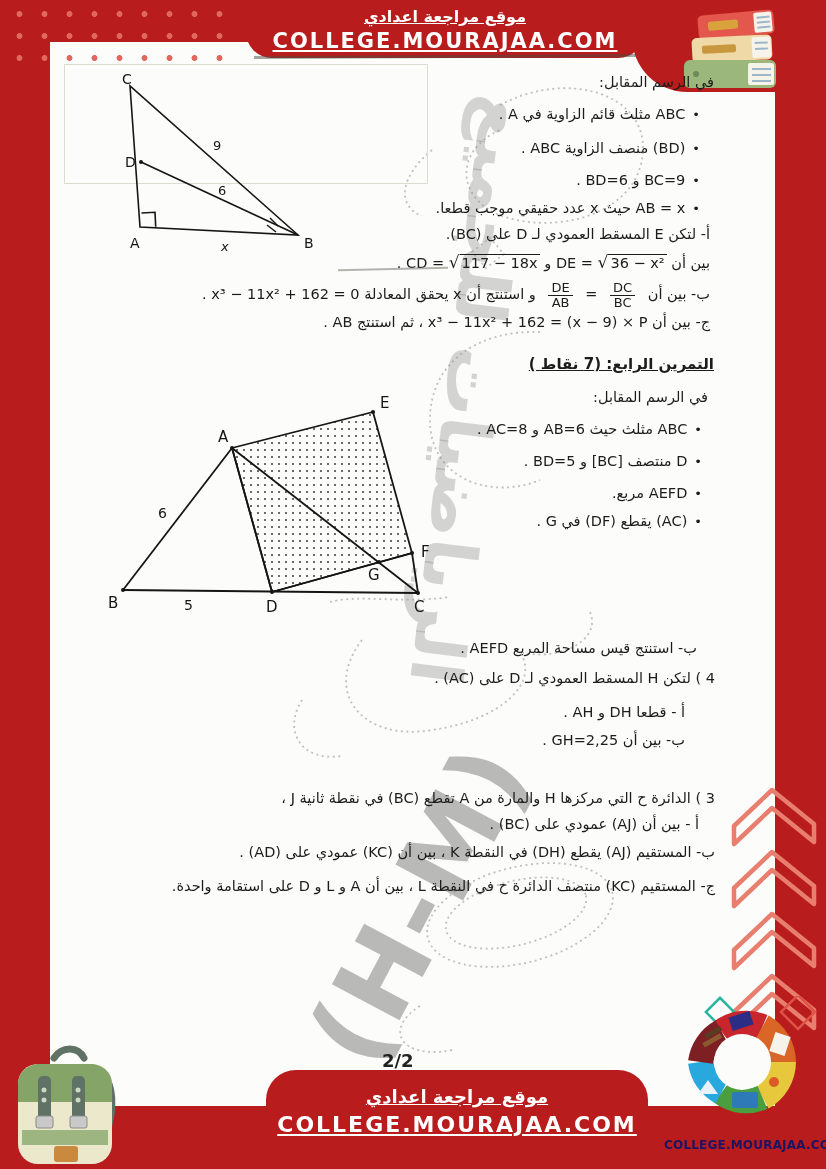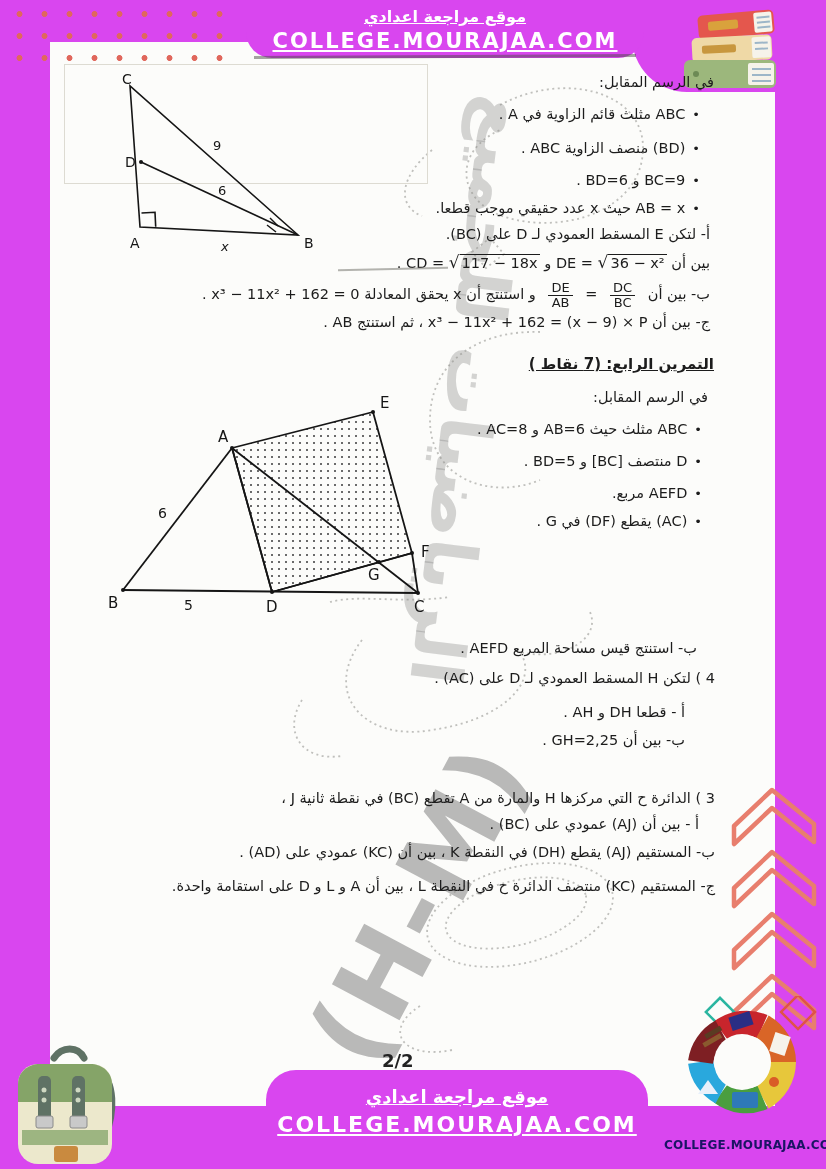--- a/index.html
+++ b/index.html
@@ -1,19 +1,19 @@
 <!DOCTYPE html>
 <html lang="ar"><head>
 <meta charset="utf-8">
 <style>
   html,body{margin:0;padding:0;}
   body{background:#ffffff;font-family:"DejaVu Sans",sans-serif;}
   .page{position:relative;width:826px;height:1169px;overflow:hidden;background:#fcfcfa;margin:0 auto;}
   .abs{position:absolute;}
-  .green{background:#d946ef;}
+  .green{background:#b91c1c;}
   
   .bar-left{left:0;top:0;width:50px;height:1169px;}
   .bar-right{left:775px;top:0;width:51px;height:1169px;}
   .band-top{left:0;top:0;width:826px;height:42px;}
   .band-bottom{left:0;top:1106px;width:826px;height:63px;}
   .corner-tr{left:632px;top:0;width:194px;height:92px;border-radius:0 0 0 55px;}
   .dots{left:0;top:0;width:240px;height:62px;background-image:radial-gradient(circle,#e0675c 2.6px,rgba(0,0,0,0) 3.3px);background-size:25px 22px;background-position:7px 3px;}
   
   .banner-top{left:246px;top:0;width:398px;height:58px;border-radius:0 0 26px 26px;text-align:center;padding-top:6px;box-sizing:border-box;}
   .banner-bottom{left:266px;top:1070px;width:382px;height:99px;border-radius:30px 30px 0 0;text-align:center;padding-top:14px;box-sizing:border-box;}

